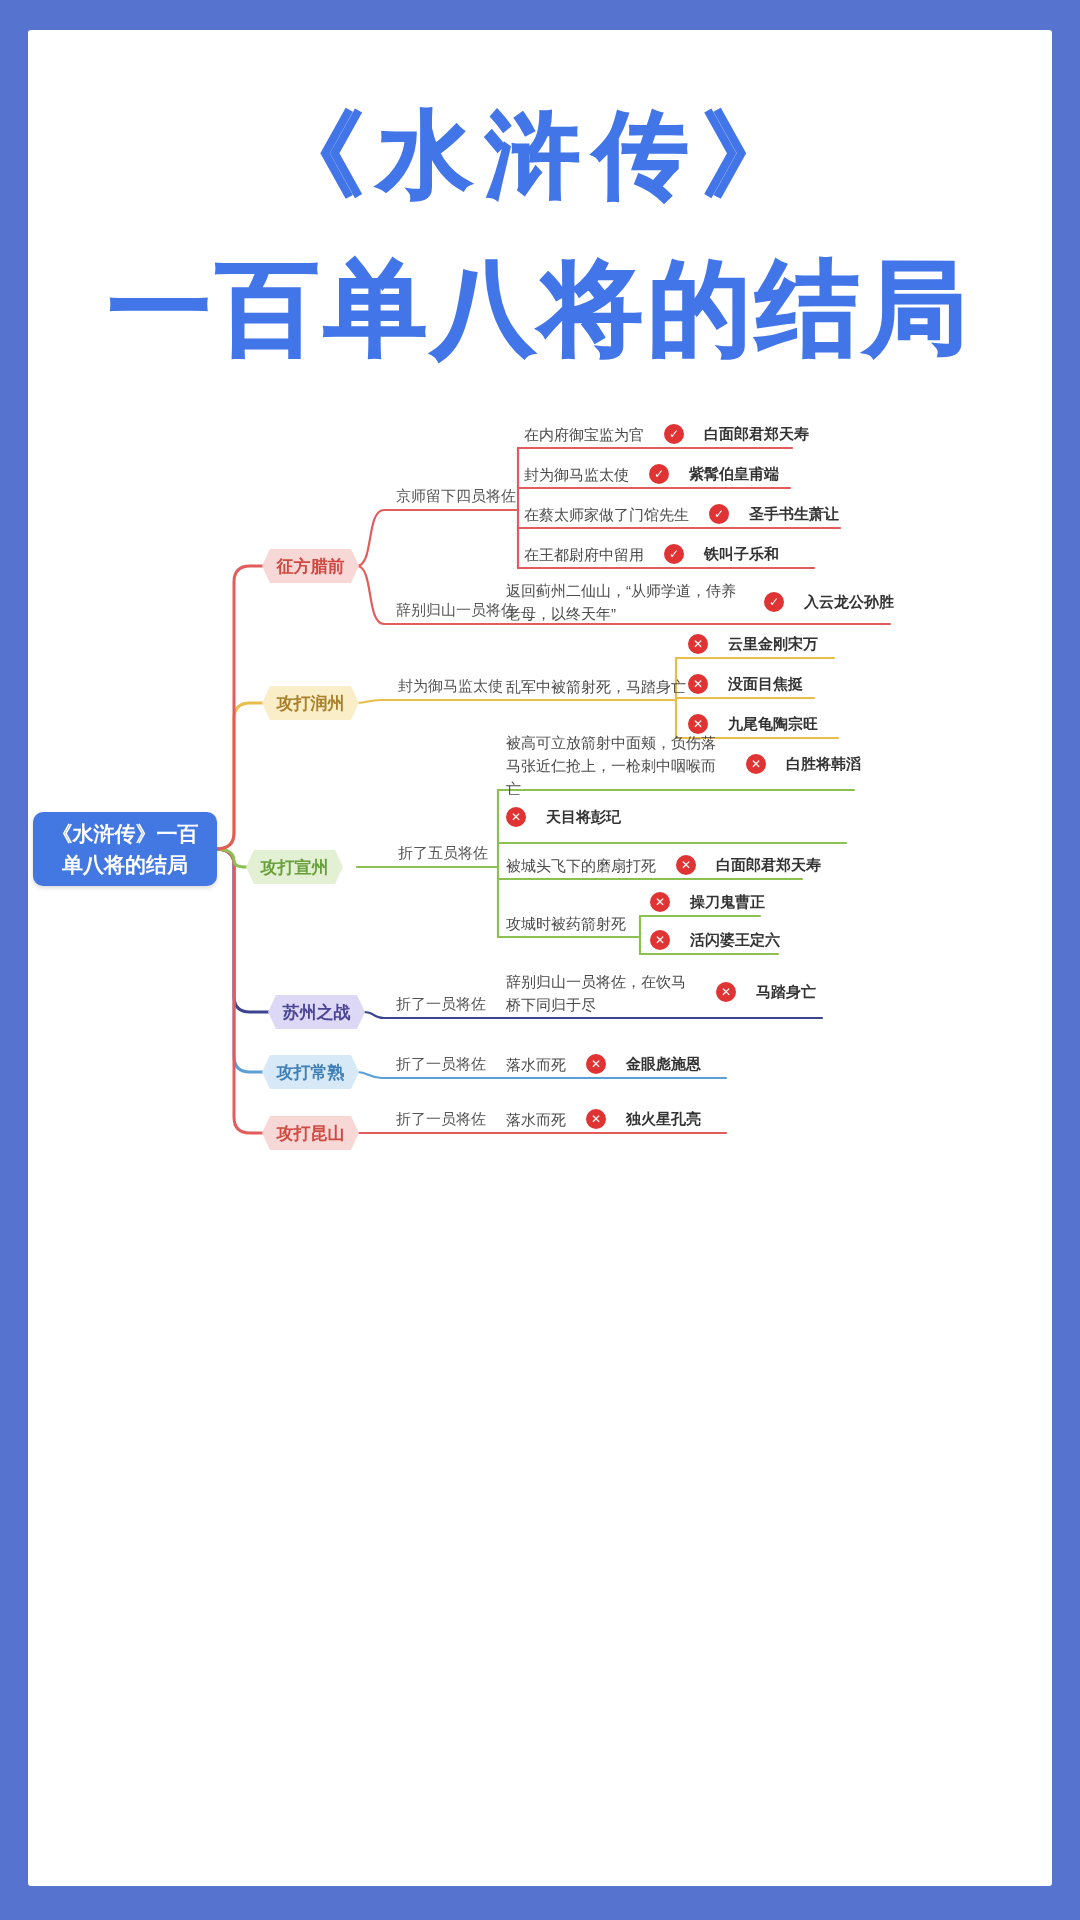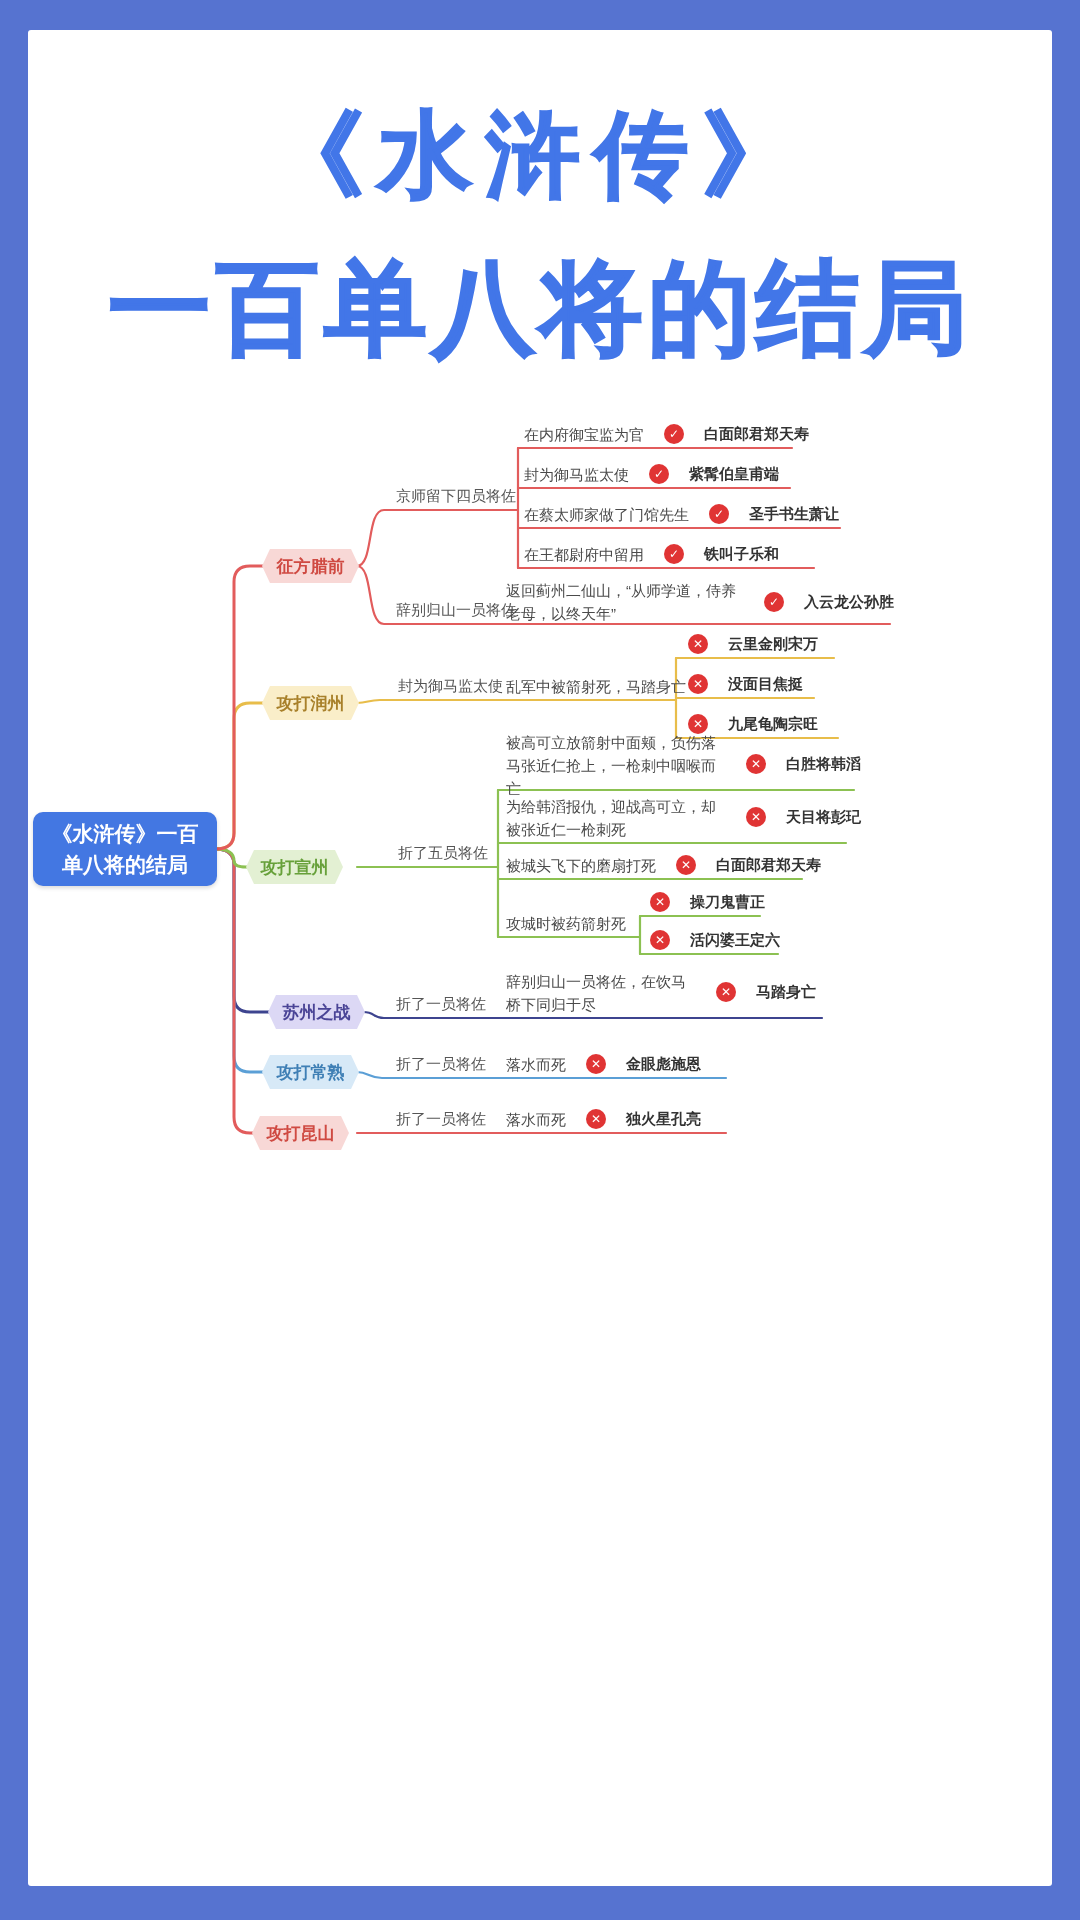--- a/index.html
+++ b/index.html
@@ -88,21 +88,21 @@
   <div class="root-node">
     <div>《水浒传》一百</div>
     <div>单八将的结局</div>
   </div>
 
   <div class="bnode bn-red" style="left:262px;top:549px">征方腊前</div>
   <div class="bnode bn-yellow" style="left:262px;top:686px">攻打润州</div>
   <div class="bnode bn-green" style="left:246px;top:850px">攻打宣州</div>
   <div class="bnode bn-purple" style="left:268px;top:995px">苏州之战</div>
   <div class="bnode bn-blue" style="left:262px;top:1055px">攻打常熟</div>
-  <div class="bnode bn-red" style="left:252px;top:1116px">攻打昆山</div>
+  <div class="bnode bn-red" style="left:262px;top:1116px">攻打昆山</div>
 
   <div class="lbl" style="left:396px;top:484px">京师留下四员将佐</div>
   <div class="row" style="left:524px;top:422px">
     <span class="desc">在内府御宝监为官</span>
     <span class="ic check"></span>
     <span class="nm">白面郎君郑天寿</span>
   </div>
   <div class="row" style="left:524px;top:462px">
     <span class="desc">封为御马监太使</span>
     <span class="ic check"></span>
@@ -143,21 +143,20 @@
     <span class="nm">九尾龟陶宗旺</span>
   </div>
 
   <div class="lbl" style="left:398px;top:841px">折了五员将佐</div>
   <div class="row multi bottom" style="left:506px;top:742px;height:46px">
     <span class="desc" style="width:220px">被高可立放箭射中面颊，负伤落马张近仁抢上，一枪刺中咽喉而亡</span>
     <span class="ic cross"></span>
     <span class="nm">白胜将韩滔</span>
   </div>
   <div class="row multi bottom" style="left:506px;top:795px;height:46px">
-    <span class="desc" style="width:220px">为给韩滔报仇，迎战高可立，却被张近仁一枪刺死</span>
     <span class="ic cross"></span>
     <span class="nm">天目将彭玘</span>
   </div>
   <div class="row" style="left:506px;top:853px">
     <span class="desc">被城头飞下的磨扇打死</span>
     <span class="ic cross"></span>
     <span class="nm">白面郎君郑天寿</span>
   </div>
   <div class="row" style="left:506px;top:911px">
     <span class="desc">攻城时被药箭射死</span>

